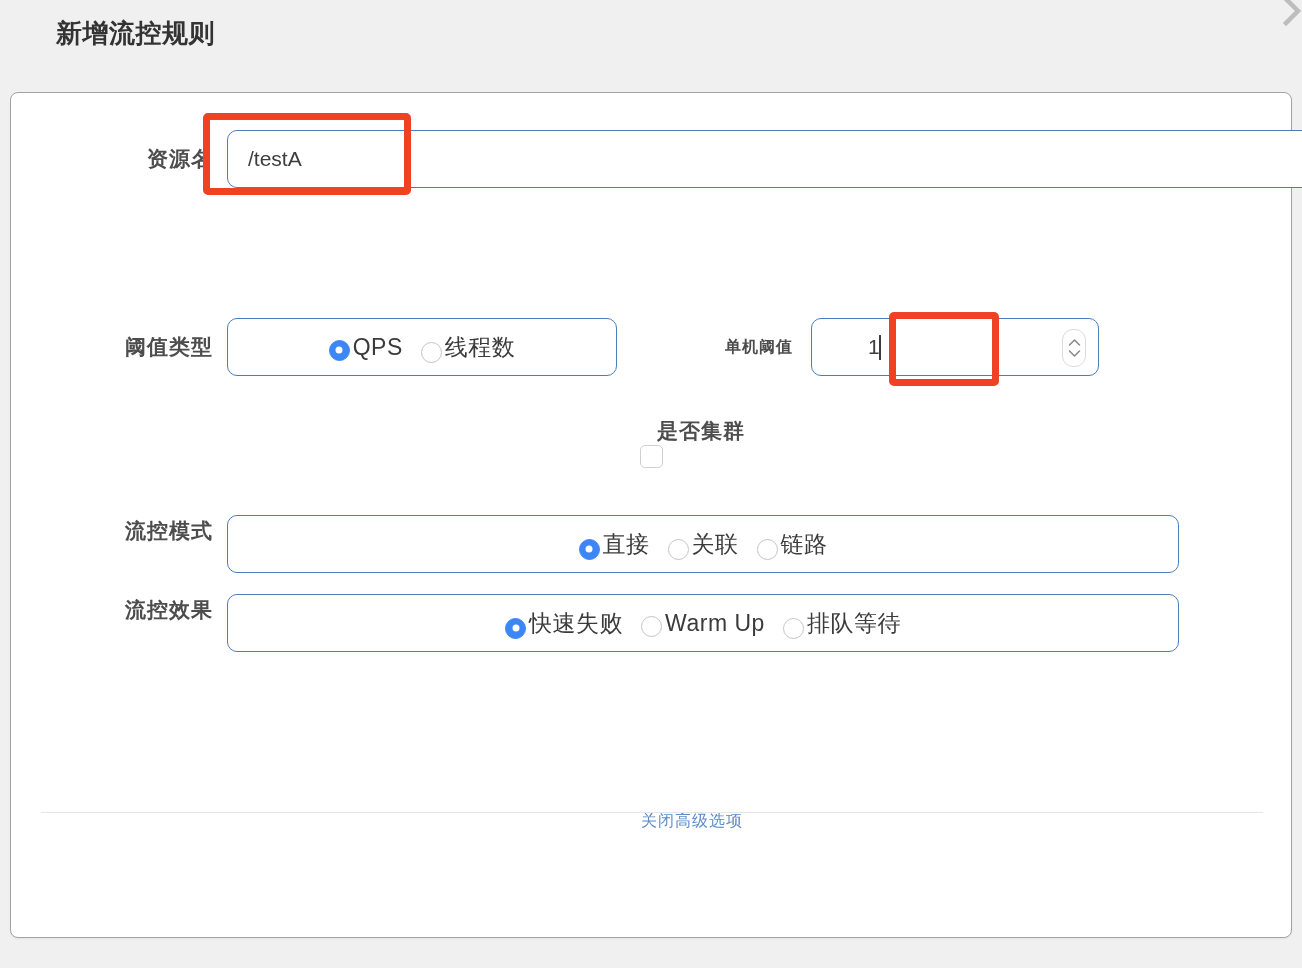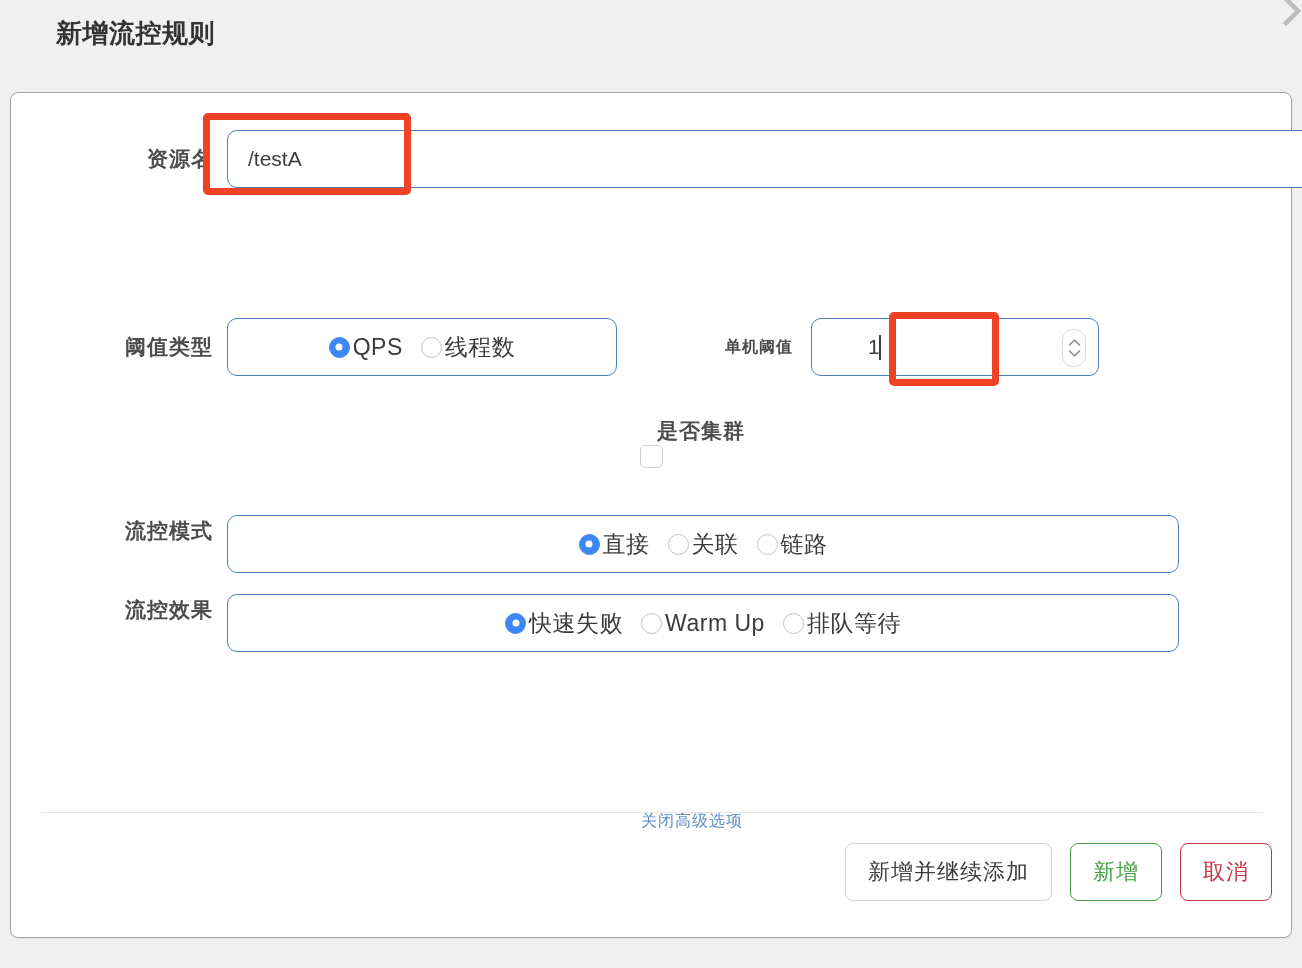--- a/index.html
+++ b/index.html
@@ -106,21 +106,21 @@
     background: #fff;
     display: flex;
     align-items: center;
     justify-content: center;
   }
   .radio-box.wide { width: 952px; margin-top: 26px; }
   .radio-box.narrow { width: 390px; }
 
   .radio-item {
     display: inline-flex;
-    align-items: center;
+    align-items: flex-end;
     margin: 0 9px;
     cursor: pointer;
     white-space: nowrap;
   }
   .radio-dot {
     width: 21px;
     height: 21px;
     border-radius: 50%;
     box-sizing: border-box;
     flex: none;
@@ -362,21 +362,16 @@
           <span class="radio-label">排队等待</span>
         </label>
       </div>
     </div>
   </div>
 
   <div class="adv-link">关闭高级选项</div>
 
   <div class="divider"></div>
 
-  <div class="footer">
-    <button class="btn btn-default">新增并继续添加</button>
-    <button class="btn btn-success">新增</button>
-    <button class="btn btn-danger">取消</button>
-  </div>
 </div>
 
 <div class="annot" style="left:203px; top:113px; width:208px; height:82px;"></div>
 <div class="annot" style="left:889px; top:312px; width:110px; height:74px;"></div>
 
 </body></html>

